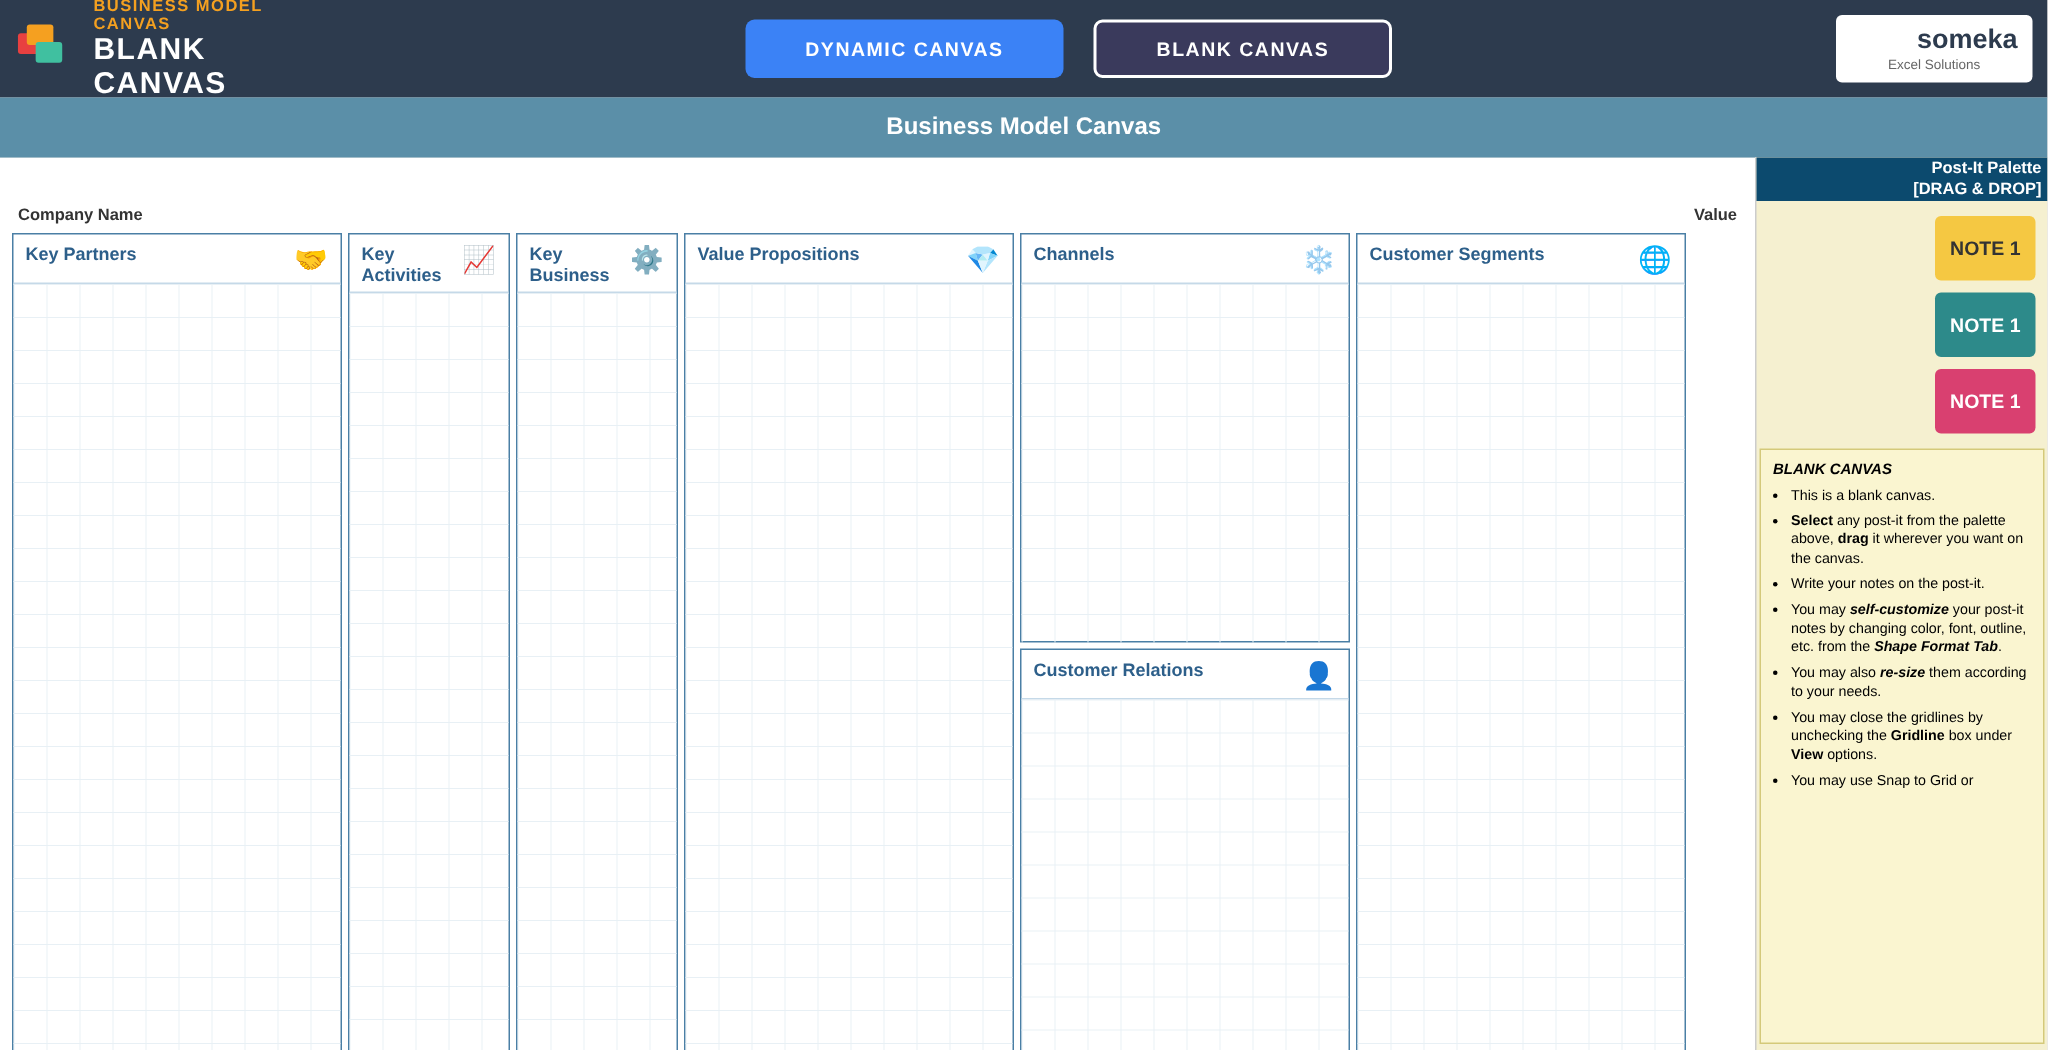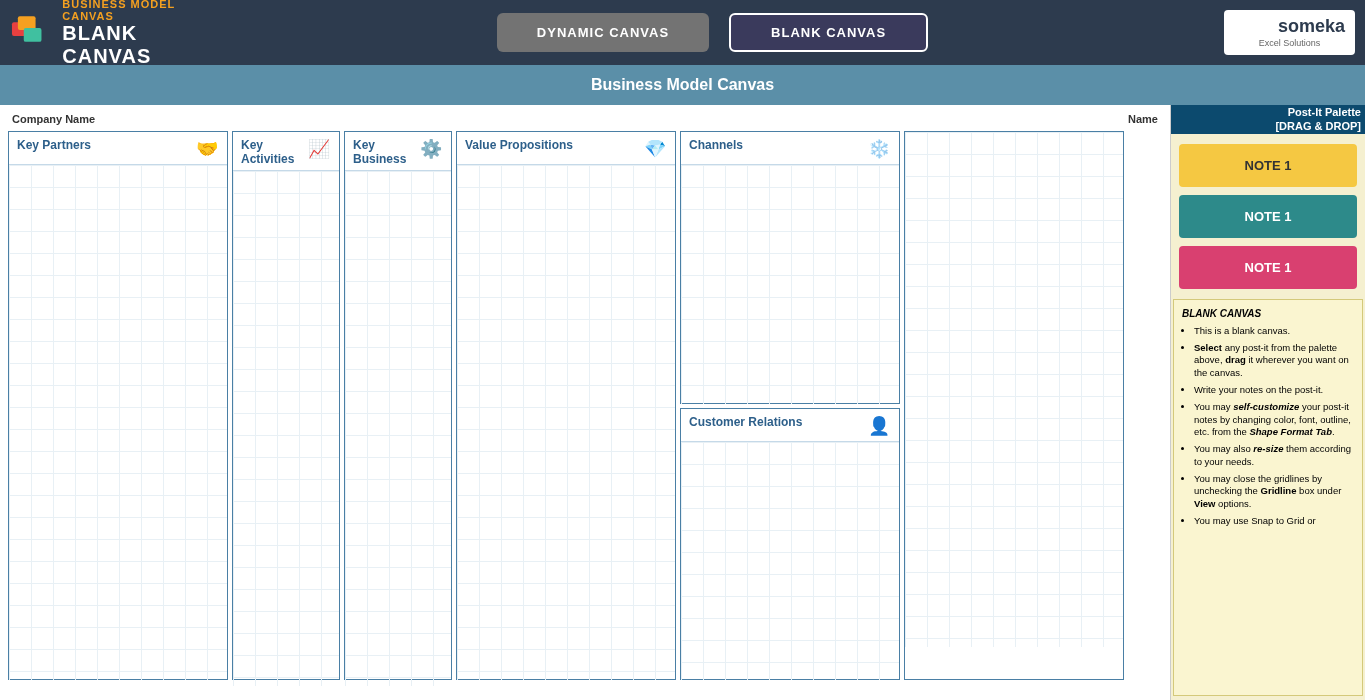--- a/index.html
+++ b/index.html
@@ -48,21 +48,21 @@
     .nav-btn {
       padding: 10px 40px;
       border: none;
       border-radius: 6px;
       font-size: 13px;
       font-weight: bold;
       letter-spacing: 1px;
       cursor: pointer;
     }
     .nav-btn-dynamic {
-      background: #737373;
+      background: #3b82f6;
       color: white;
       text-align: center;
     }
     .nav-btn-blank {
       background: #3a3a5c;
       color: white;
       border: 2px solid white;
     }
     .header-logo-right {
       flex: 0 0 160px;
@@ -111,20 +111,21 @@
     .canvas-meta {
       display: flex;
       justify-content: space-between;
       margin-bottom: 6px;
       padding: 0 4px;
     }
     .canvas-meta-label {
       font-size: 11px;
       color: #333;
       font-weight: bold;
+      margin-top: 24px;
     }
 
     .canvas-grid {
       display: flex;
       gap: 4px;
       height: calc(100% - 30px);
     }
 
     
     .col-left { flex: 0 0 220px; display: flex; flex-direction: column; }
@@ -180,20 +181,21 @@
       padding: 0 4px;
       font-size: 11px;
       font-weight: bold;
       line-height: 1.3;
     }
     .sidebar-notes {
       display: flex;
       flex-direction: column;
       gap: 8px;
       padding: 10px 8px;
+      align-items: flex-end;
     }
     .note-card {
       border-radius: 4px;
       padding: 14px 10px;
       text-align: center;
       font-size: 13px;
       font-weight: bold;
       color: white;
       cursor: pointer;
     }
@@ -257,21 +259,21 @@
 
 <div class="page-title-bar">
   <span>Business Model Canvas</span>
 </div>
 
 <div class="main-area">
 
   <div class="canvas-area">
     <div class="canvas-meta">
       <span class="canvas-meta-label">Company Name</span>
-      <span class="canvas-meta-label">Name</span>
+      <span class="canvas-meta-label">Value</span>
     </div>
 
     <div class="canvas-grid">
 
       <div class="col-left">
         <div class="canvas-card canvas-card-full">
           <div class="card-header">
             <span class="card-title">Key Partners</span>
             <span class="card-icon">🤝</span>
           </div>
@@ -318,20 +320,24 @@
           <div class="card-header">
             <span class="card-title">Customer Relations</span>
             <span class="card-icon">👤</span>
           </div>
           <div class="card-body"></div>
         </div>
       </div>
 
       <div class="col-right">
         <div class="canvas-card canvas-card-full">
+          <div class="card-header">
+            <span class="card-title">Customer Segments</span>
+            <span class="card-icon">🌐</span>
+          </div>
           <div class="card-body"></div>
         </div>
       </div>
     </div>
   </div>
 
   <div class="sidebar">
     <div class="sidebar-palette-header">
       <div>Post-It Palette</div>
       <div>[DRAG &amp; DROP]</div>

